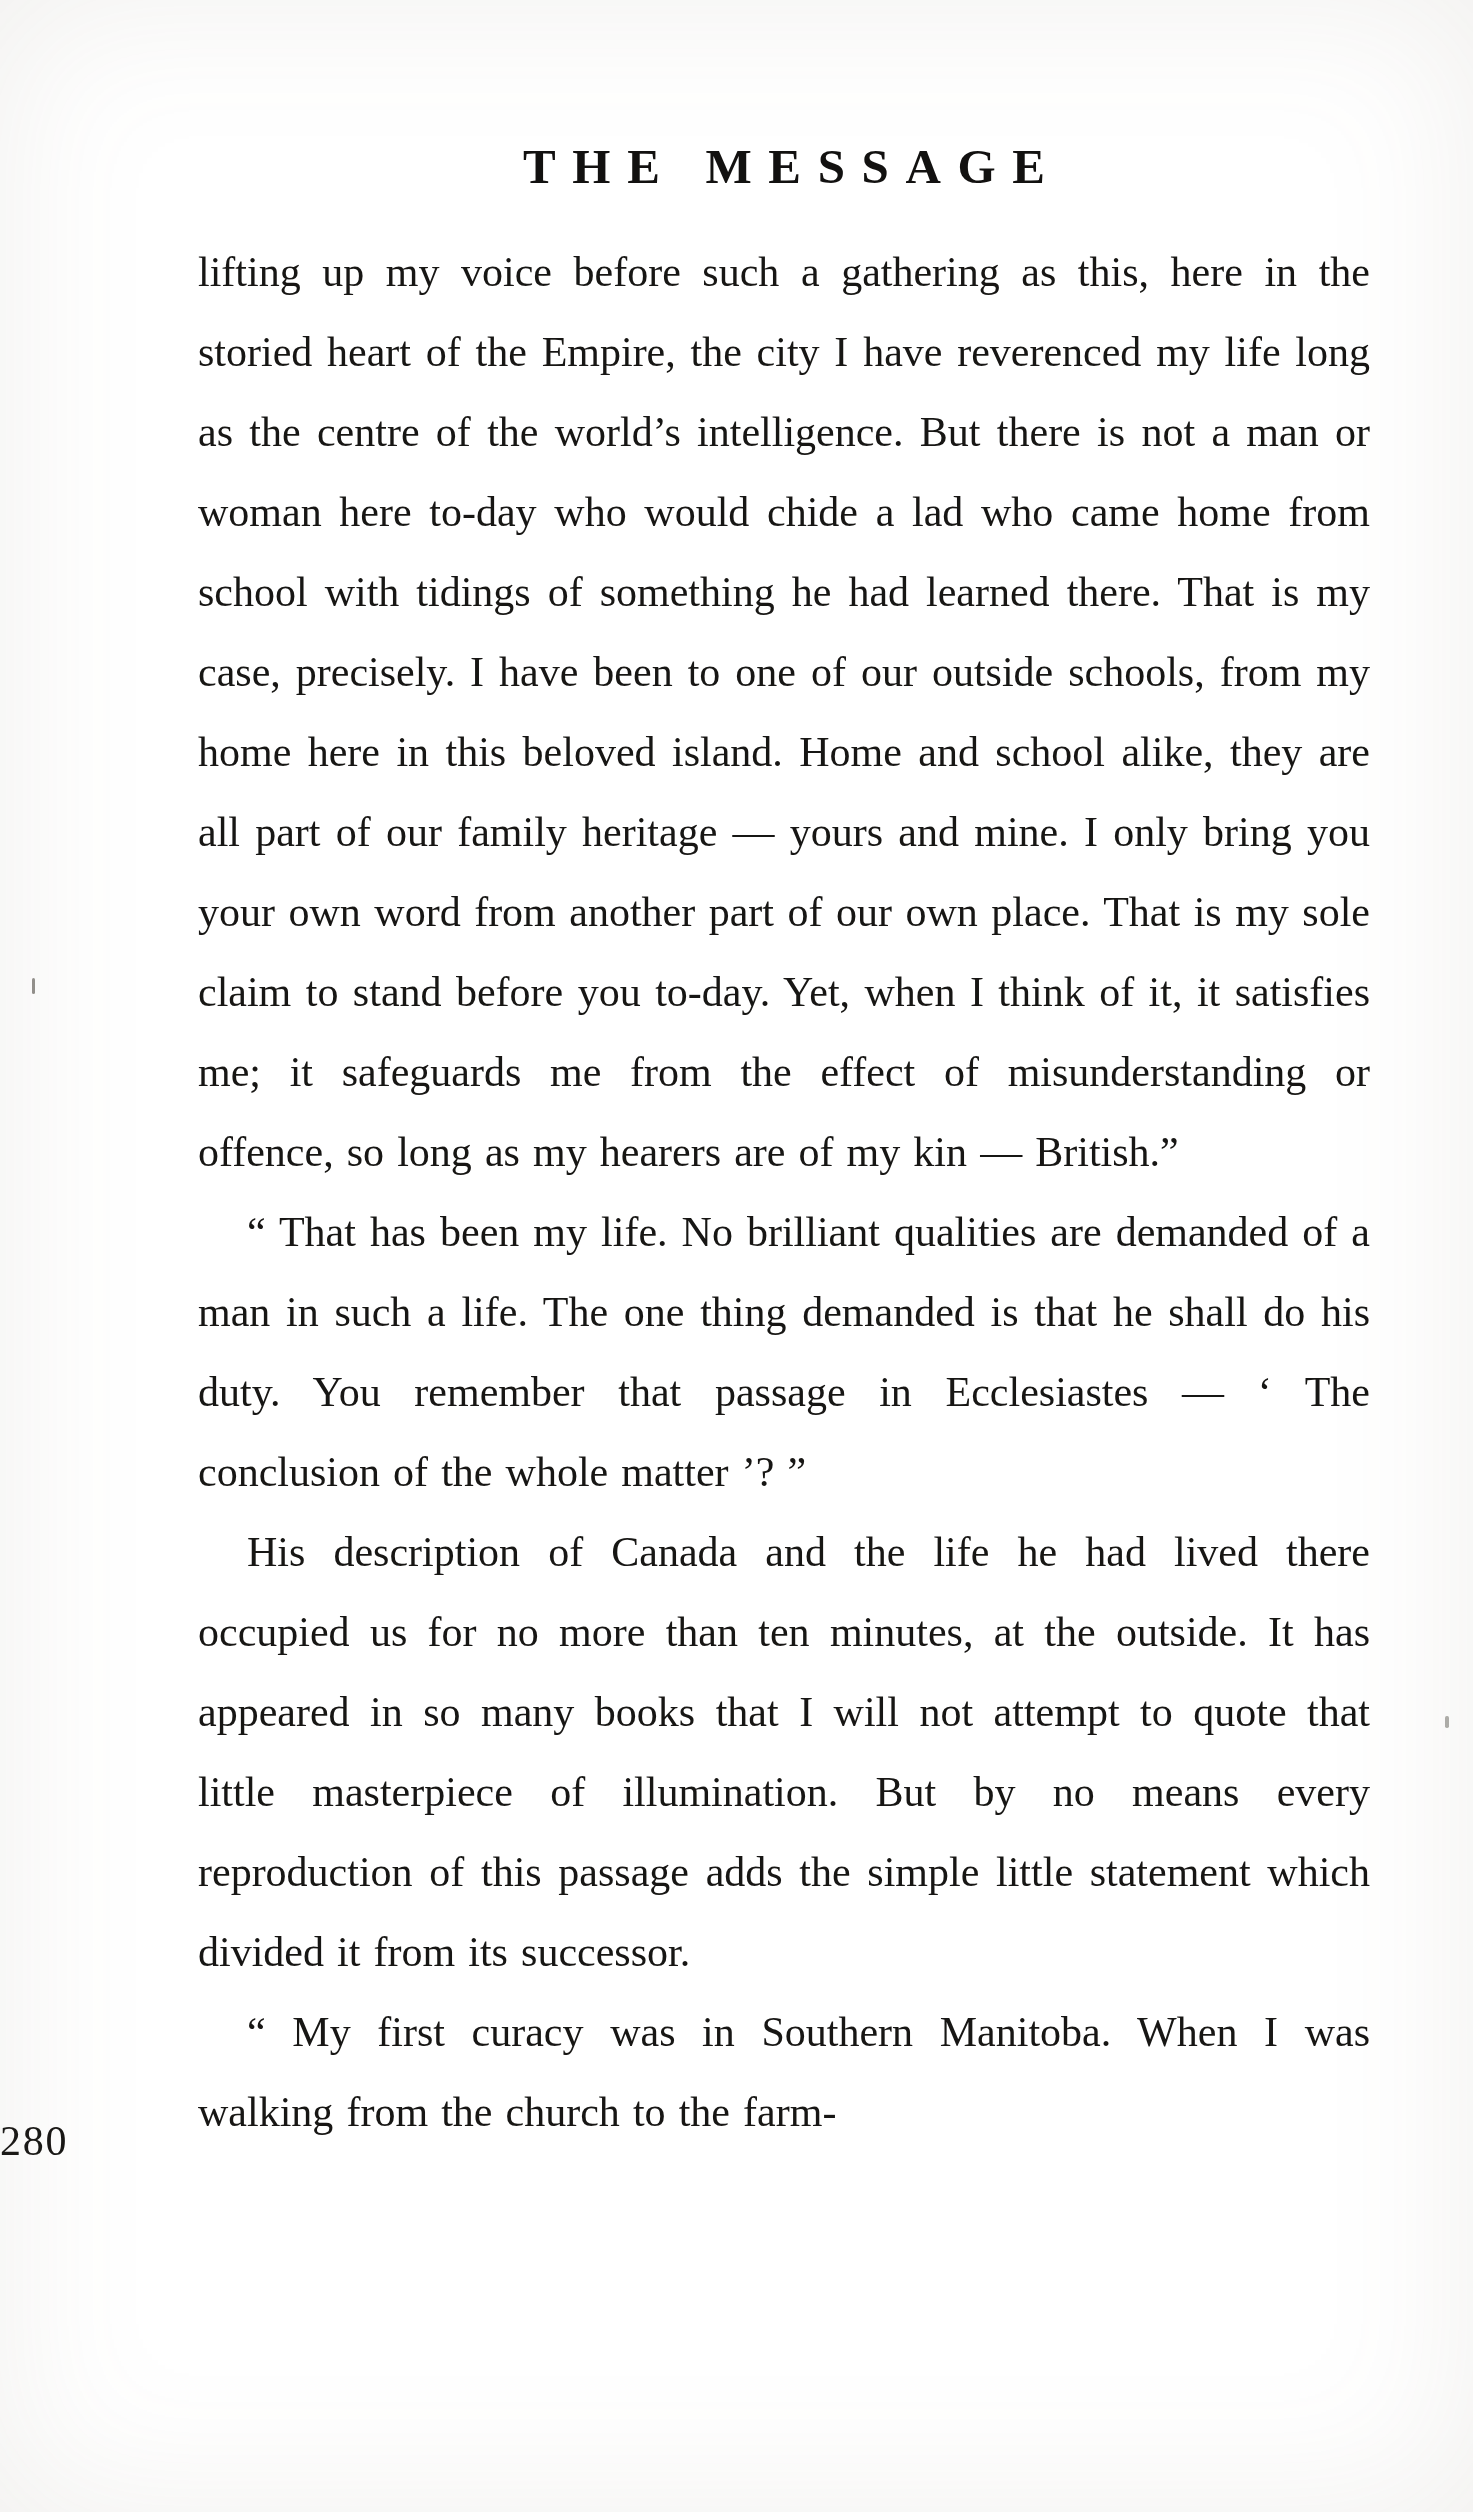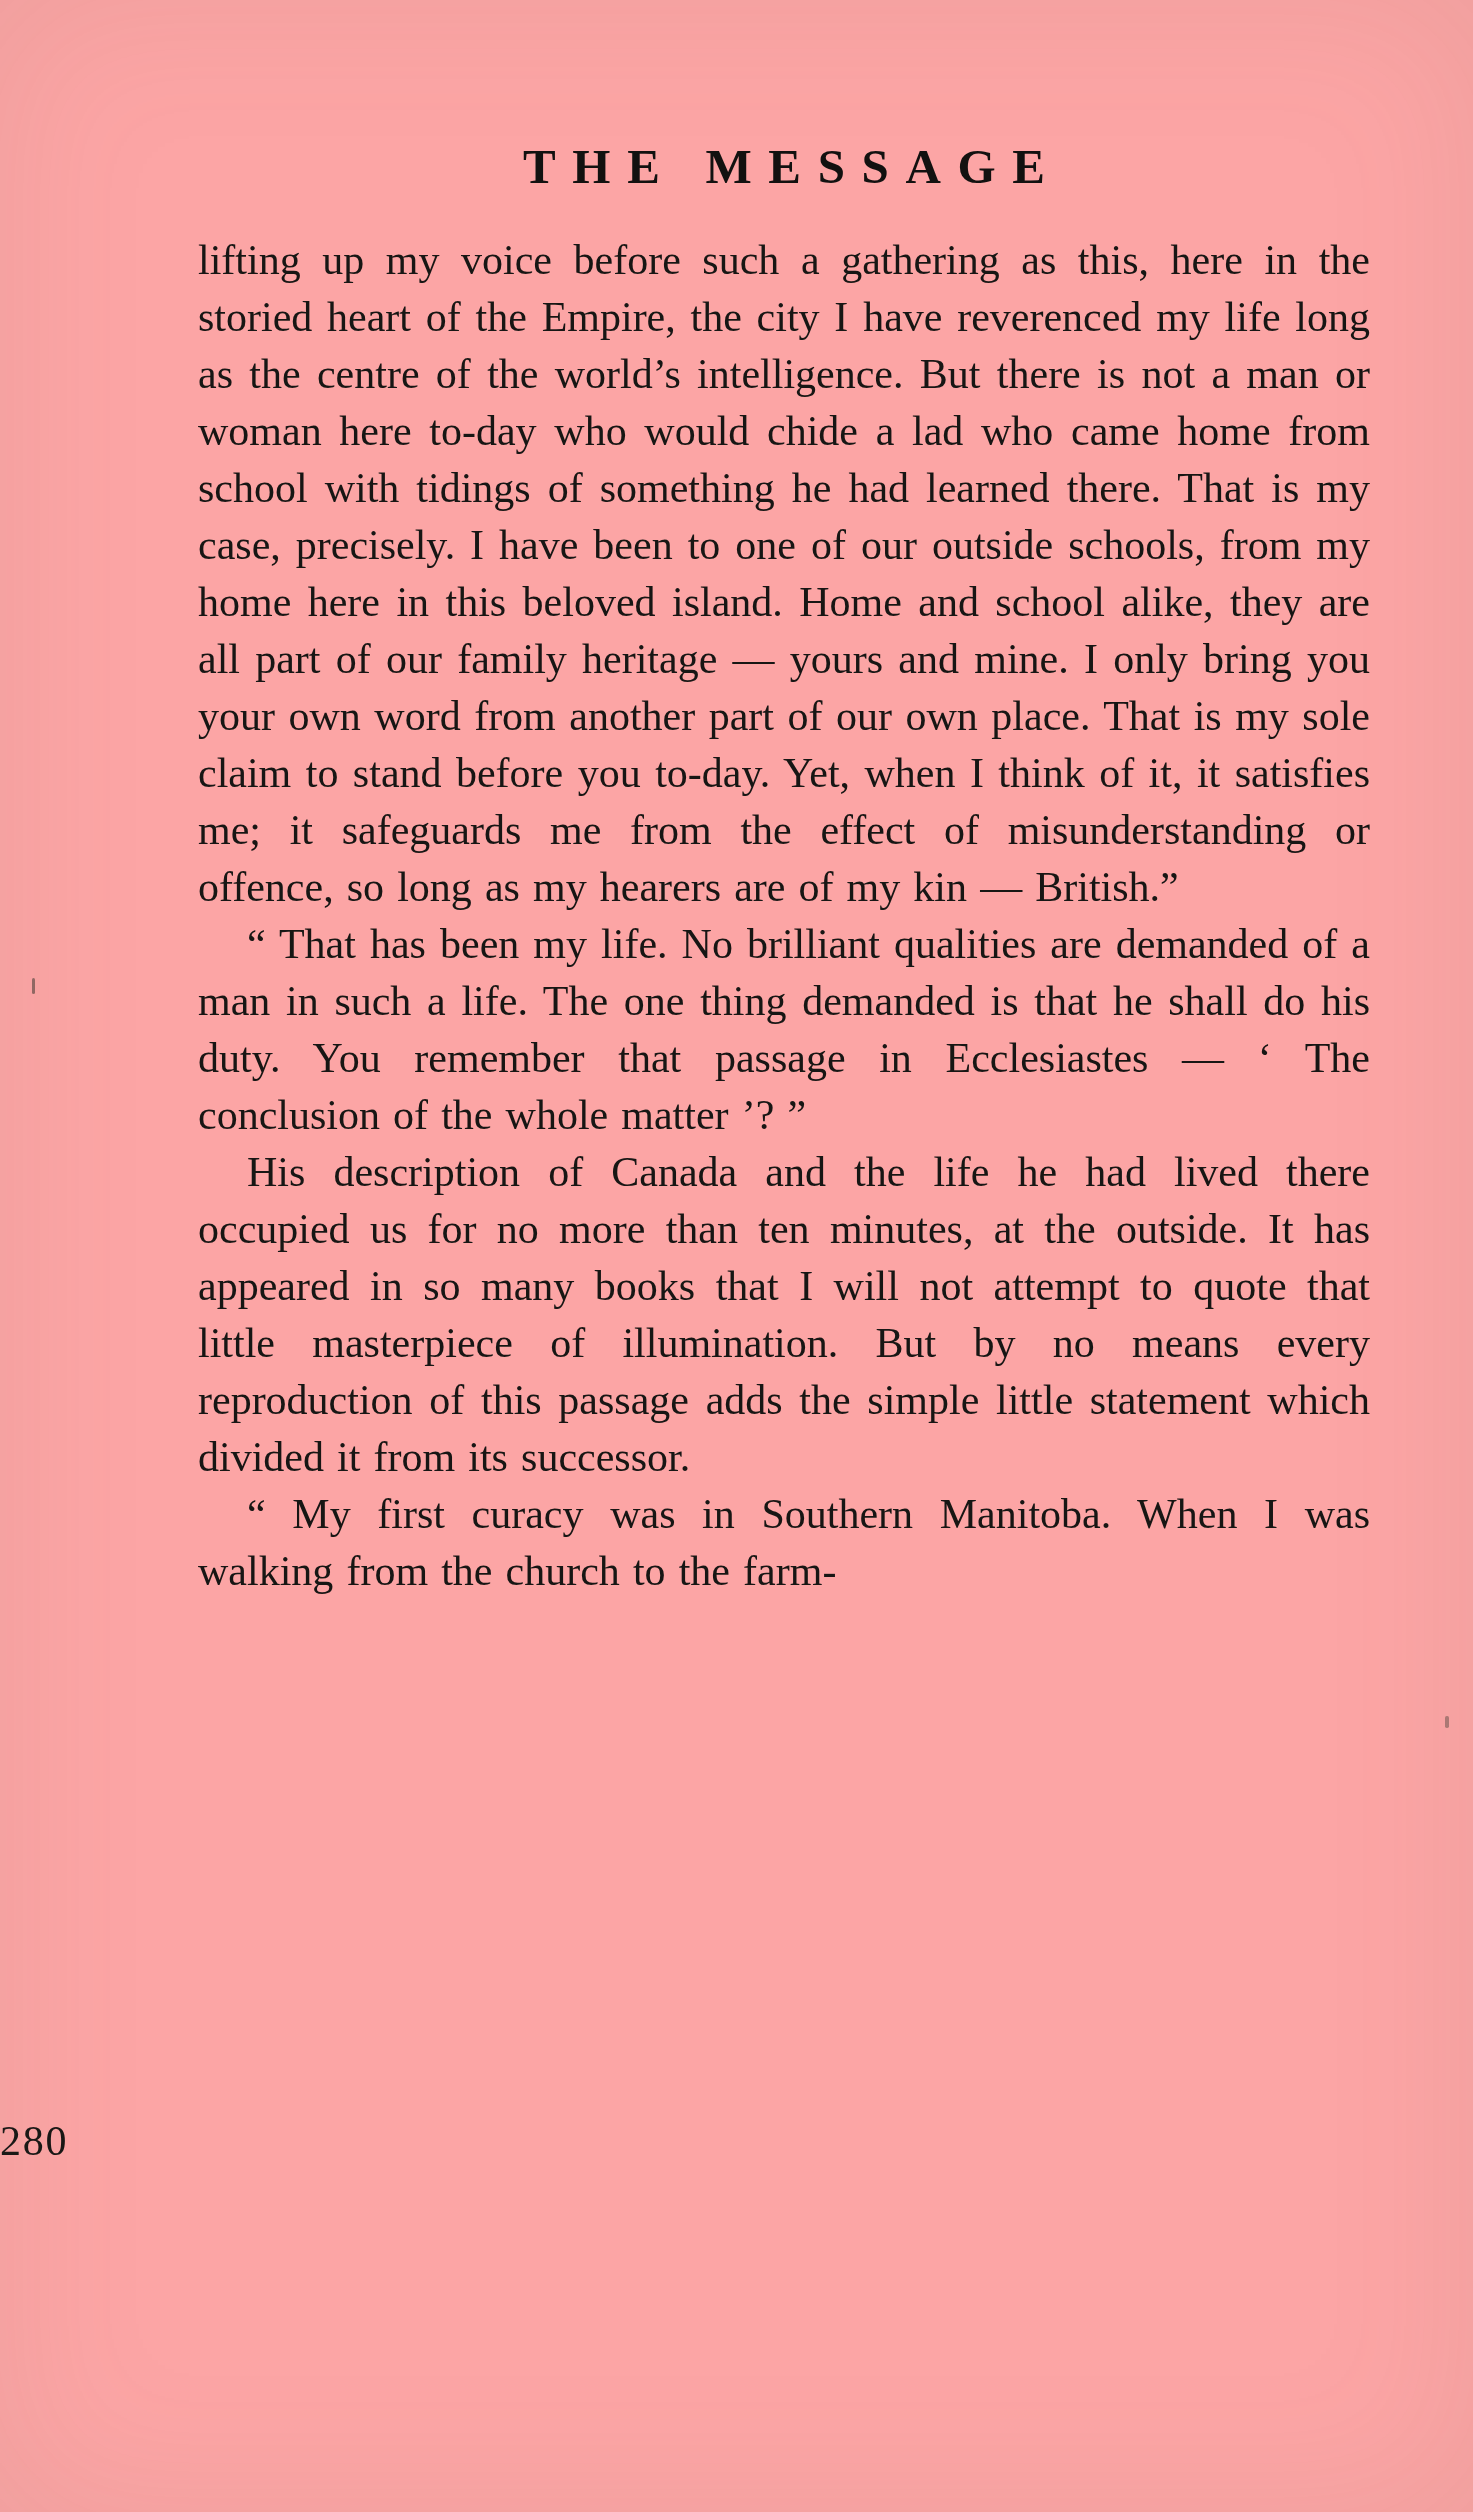--- a/index.html
+++ b/index.html
@@ -5,21 +5,21 @@
   html, body {
     margin: 0;
     padding: 0;
     background: #e9e6dd;
   }
   .page {
     position: relative;
     width: 1473px;
     height: 2512px;
     margin: 0 auto;
-    background: #fca5a5;
+    background: #ffffff;
     color: #151412;
     font-family: "Liberation Serif", "DejaVu Serif", serif;
     overflow: hidden;
   }
   
   .page::after {
     content: "";
     position: absolute;
     inset: 0;
     pointer-events: none;
@@ -36,21 +36,21 @@
     text-align: center;
     font-size: 49px;
     font-weight: 700;
     letter-spacing: 0.34em;
     text-indent: 0.34em; 
     color: #121110;
   }
   .body-para {
     margin: 0;
     font-size: 42px;
-    line-height: 57px;
+    line-height: 80px;
     text-align: justify;
     text-indent: 49px;
     word-spacing: 2.6px;
     color: #171614;
   }
   .body-para.no-indent {
     text-indent: 0;
   }
   .page-number {
     position: absolute;

